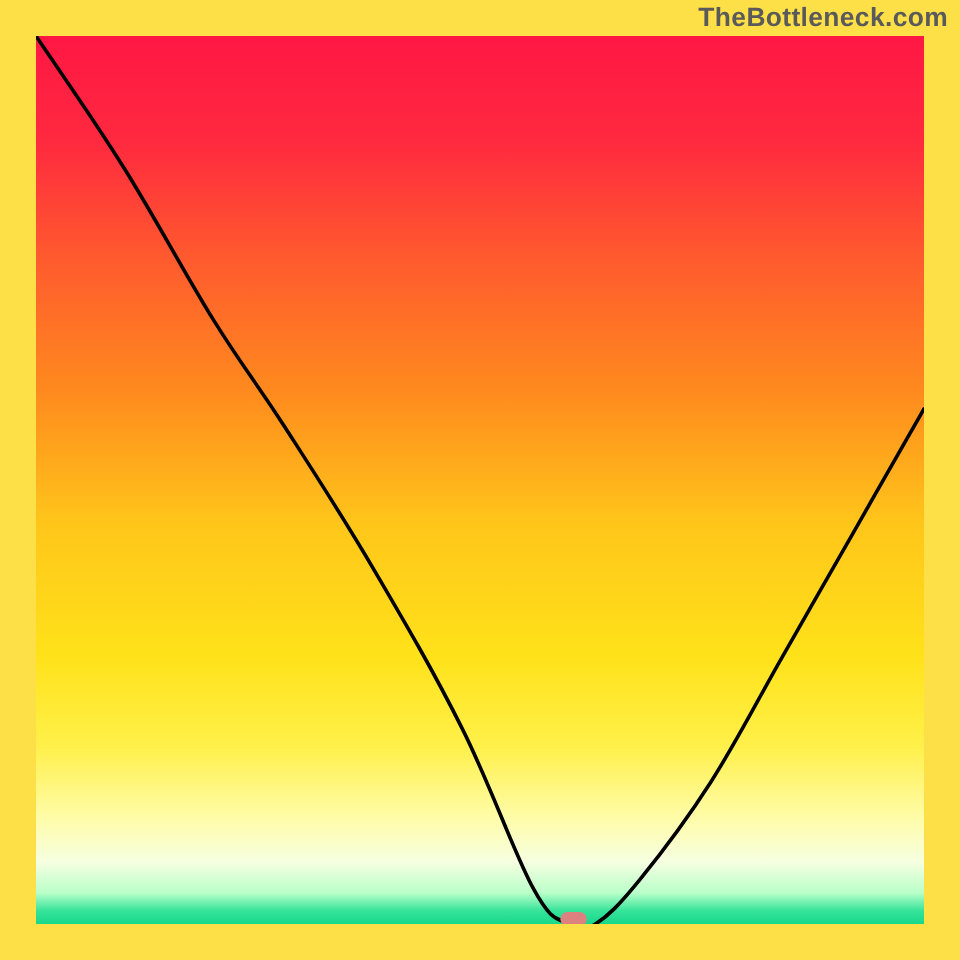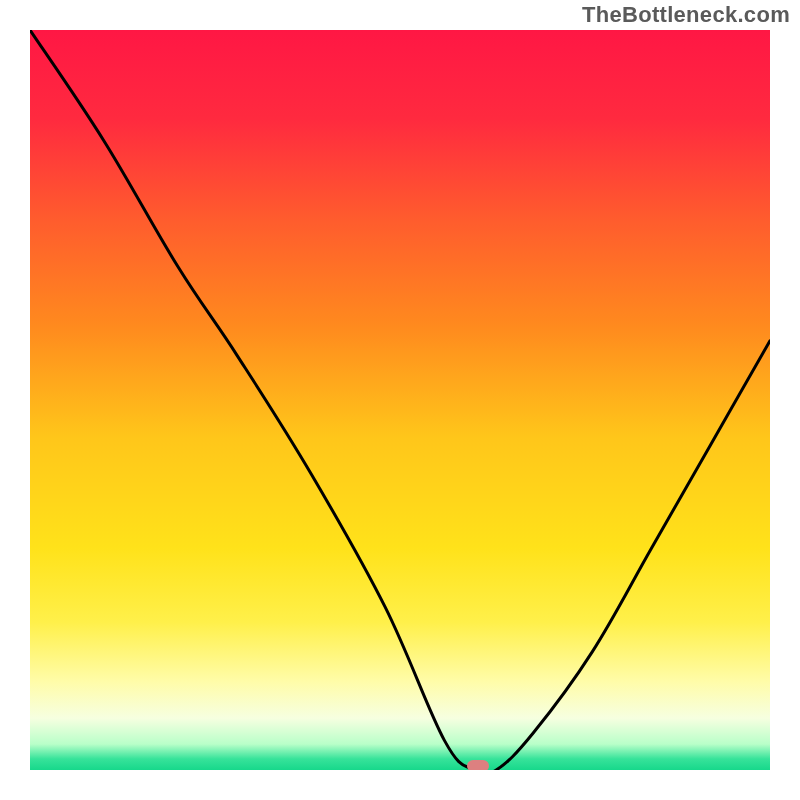--- a/index.html
+++ b/index.html
@@ -8,21 +8,21 @@
     width: 800px;
     height: 800px;
     overflow: hidden;
     background: #000;
     font-family: Arial, Helvetica, sans-serif;
   }
   .frame {
     position: relative;
     width: 800px;
     height: 800px;
-    background: #ffffff;
+    background: #fde047;
   }
   .watermark {
     position: absolute;
     top: 2px;
     right: 10px;
     color: #5a5a5a;
     font-size: 22px;
     font-weight: 600;
     letter-spacing: 0.3px;
     z-index: 10;

